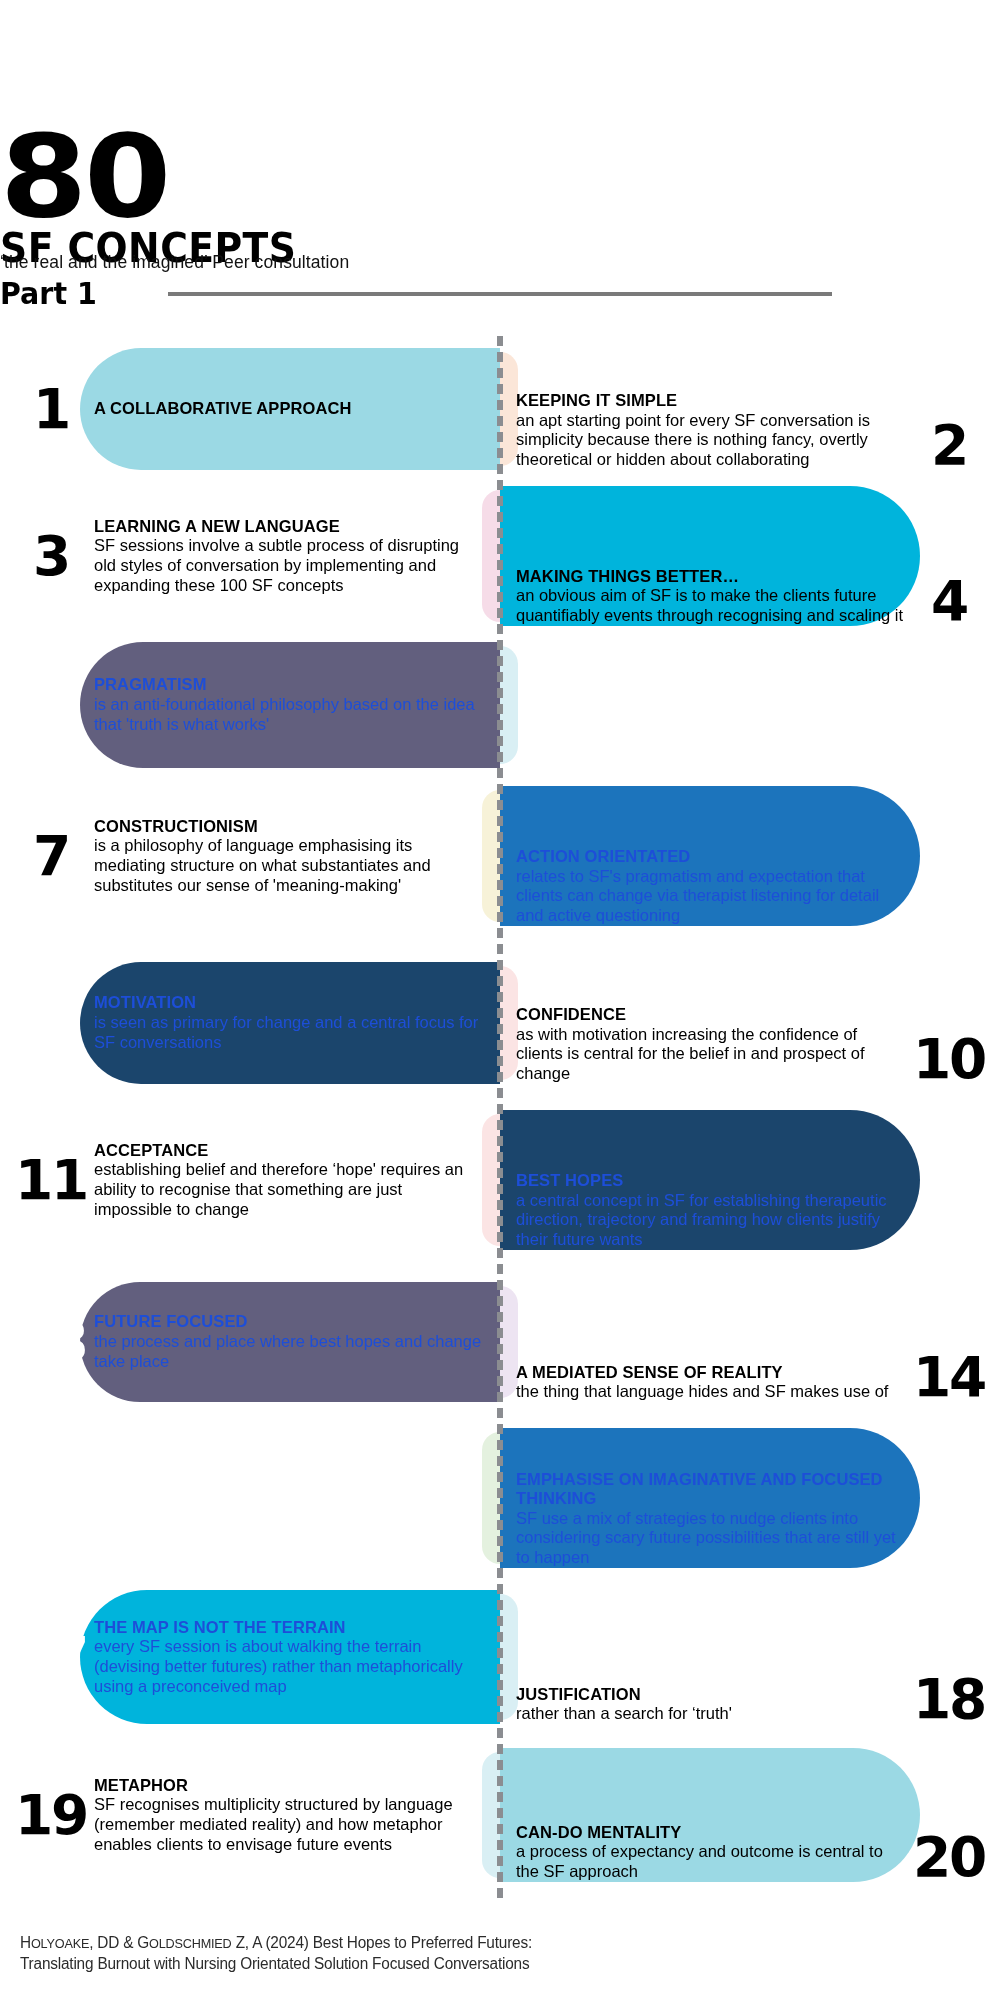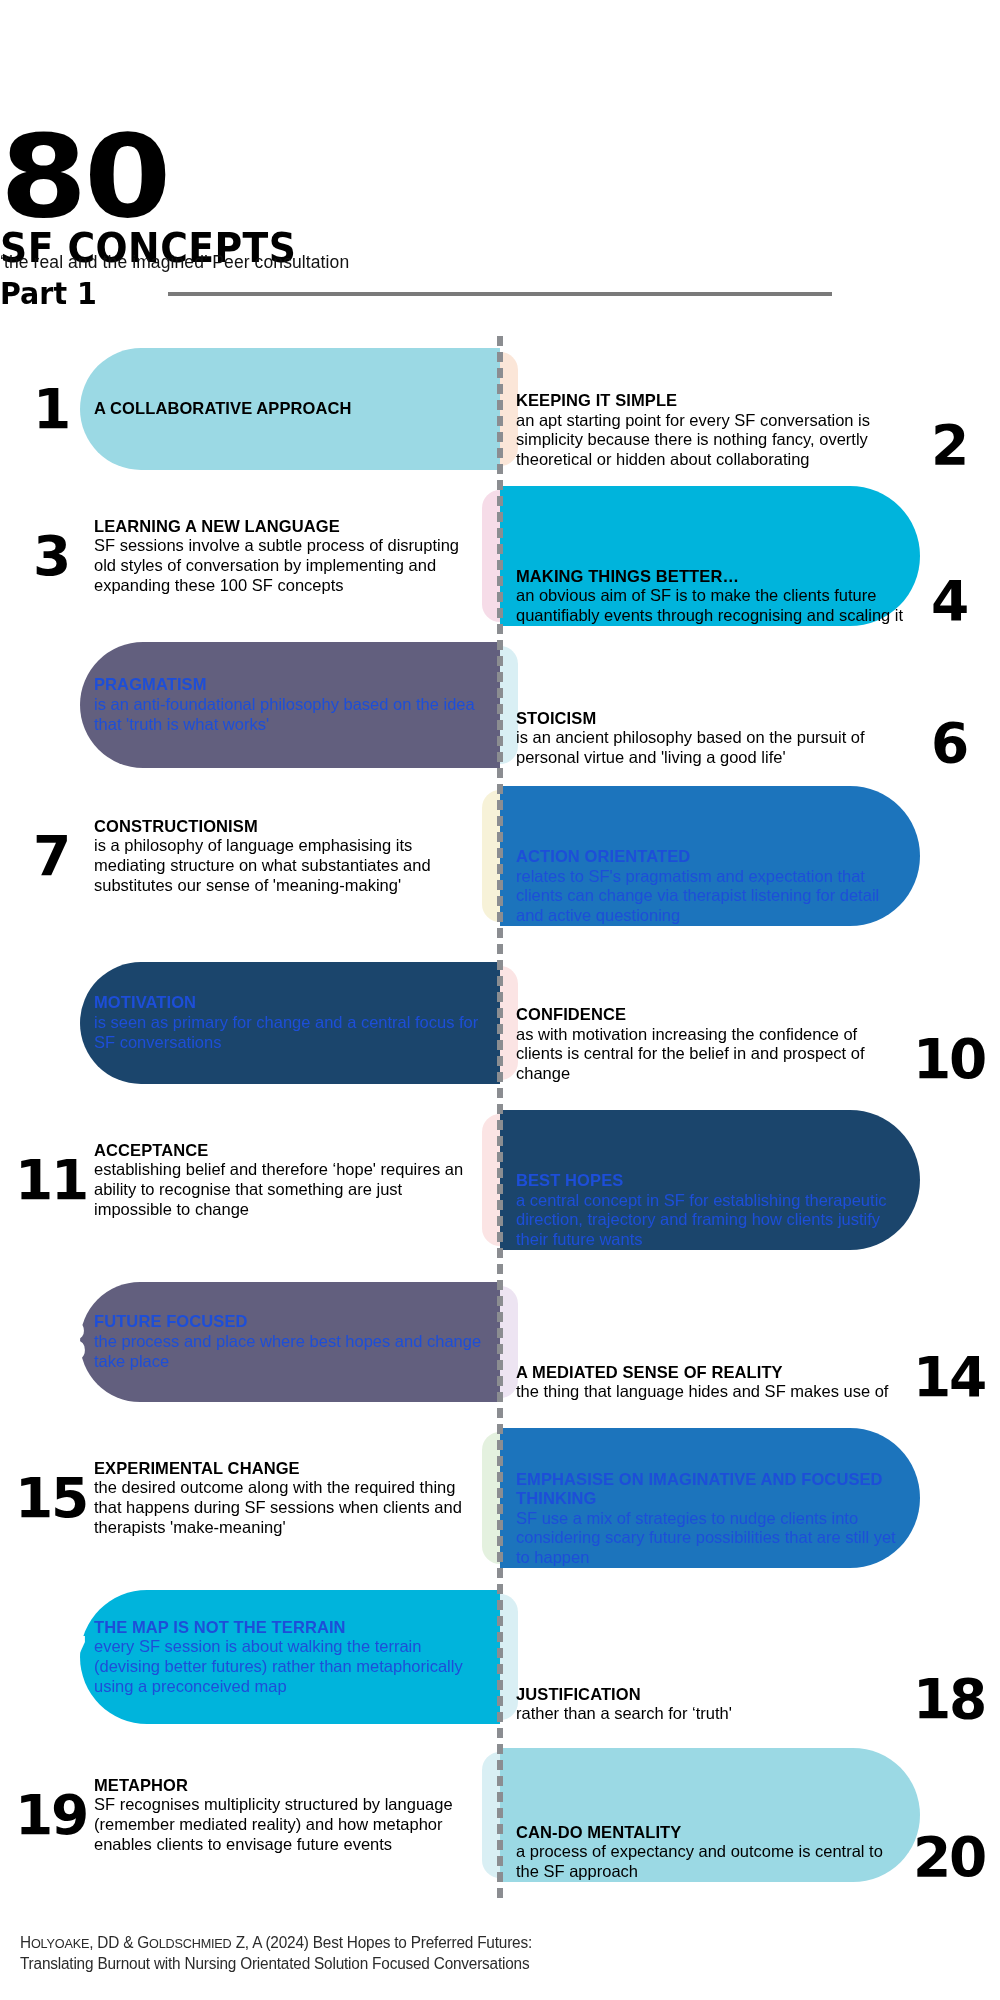--- a/index.html
+++ b/index.html
@@ -270,29 +270,20 @@
         <div class="half left">
           <div class="pill left" style="background: rgb(98, 95, 126); width: 420px;"></div>
           <div class="content left">
             <div class="num white">5</div>
             <div class="txt white">
               <div class="head">PRAGMATISM</div>
               <div class="body">is an anti-foundational philosophy based on the idea that 'truth is what works'</div>
             </div>
           </div>
         </div>
-        <div class="half right">
-          <div class="content right">
-            <div class="txt">
-              <div class="head">STOICISM</div>
-              <div class="body">is an ancient philosophy based on the pursuit of personal virtue and 'living a good life'</div>
-            </div>
-            <div class="num">6</div>
-          </div>
-        </div>
       </div>
       <div class="row" style="top: 786px; height: 140px;">
         <div class="halo" style="background: rgb(247, 242, 216);"></div>
         <div class="half left">
           <div class="content left">
             <div class="num">7</div>
             <div class="txt">
               <div class="head">CONSTRUCTIONISM</div>
               <div class="body">is a philosophy of language emphasising its mediating structure on what substantiates and substitutes our sense of 'meaning-making'</div>
             </div>
@@ -370,29 +361,20 @@
             <div class="txt">
               <div class="head">A MEDIATED SENSE OF REALITY</div>
               <div class="body"> the thing that language hides and SF makes use of</div>
             </div>
             <div class="num">14</div>
           </div>
         </div>
       </div>
       <div class="row" style="top: 1428px; height: 140px;">
         <div class="halo" style="background: rgb(228, 241, 223);"></div>
-        <div class="half left">
-          <div class="content left">
-            <div class="num">15</div>
-            <div class="txt">
-              <div class="head">EXPERIMENTAL CHANGE</div>
-              <div class="body">the desired outcome along with the required thing that happens during SF sessions when clients and therapists 'make-meaning'</div>
-            </div>
-          </div>
-        </div>
         <div class="half right">
           <div class="pill right" style="background: rgb(28, 116, 188); width: 420px;"></div>
           <div class="content right">
             <div class="txt white">
               <div class="head">EMPHASISE ON IMAGINATIVE AND FOCUSED THINKING</div>
               <div class="body">SF use a mix of strategies to nudge clients into considering scary future possibilities that are still yet to happen</div>
             </div>
             <div class="num white">16</div>
           </div>
         </div>

